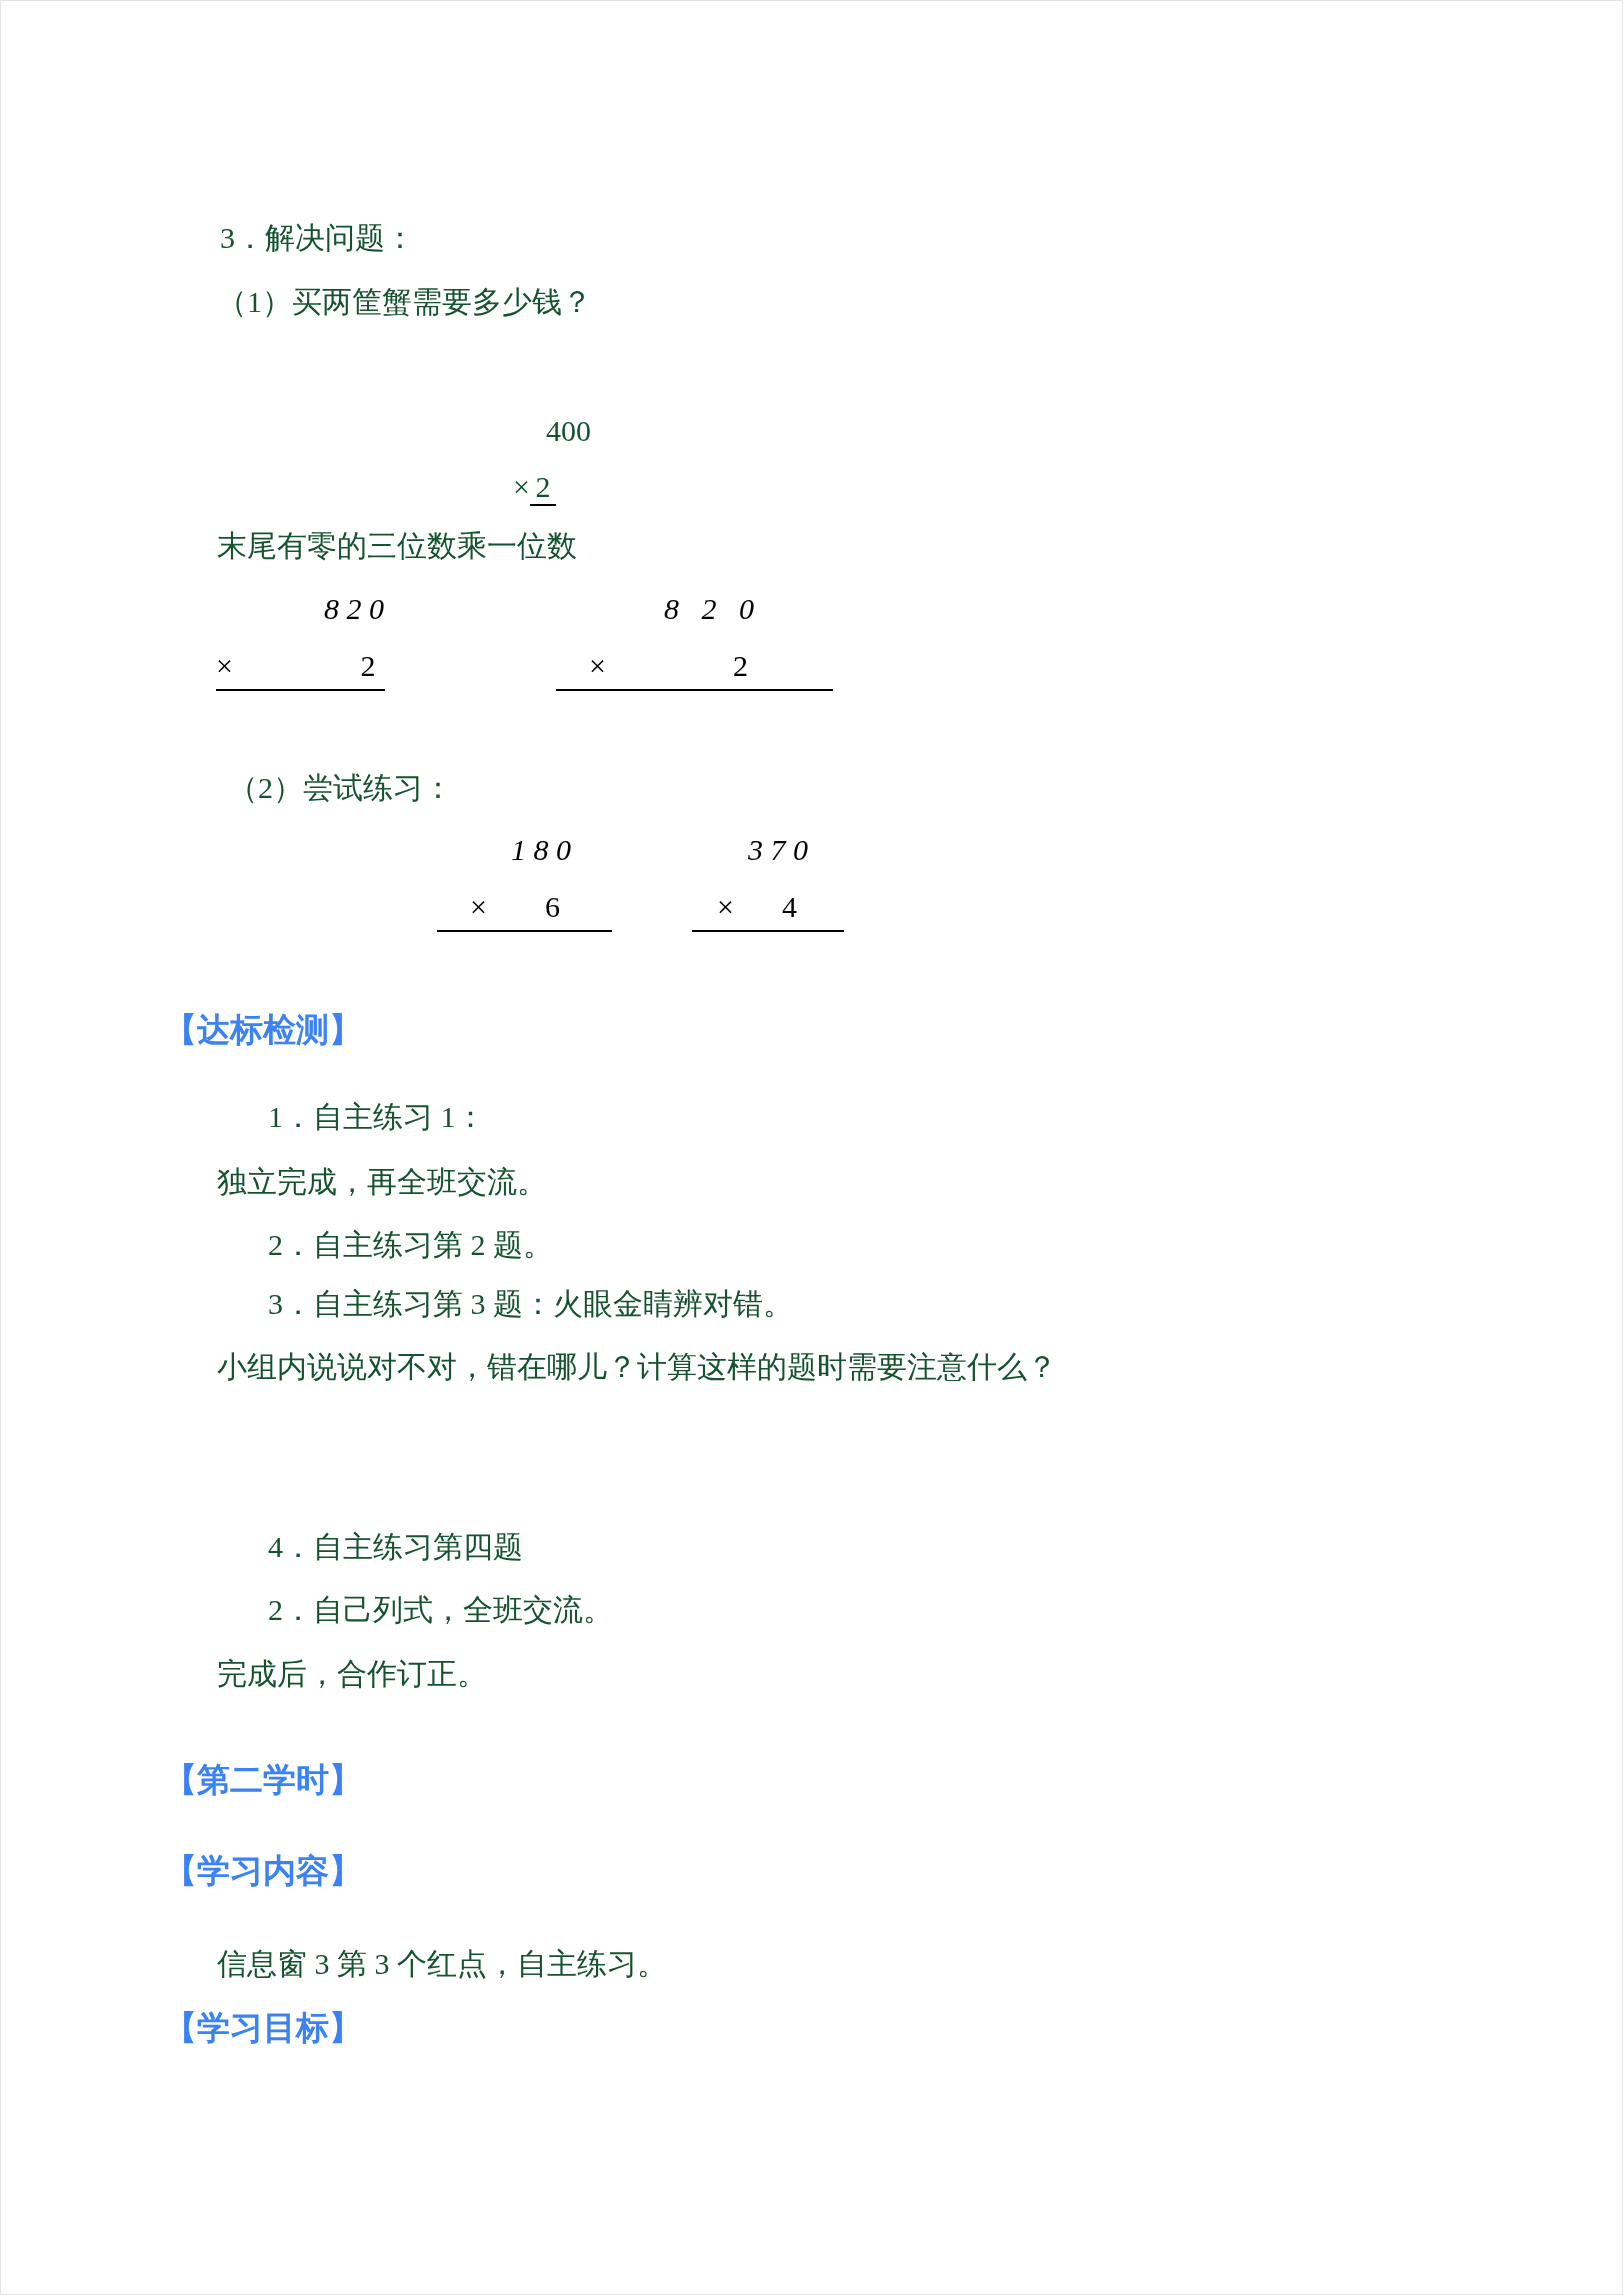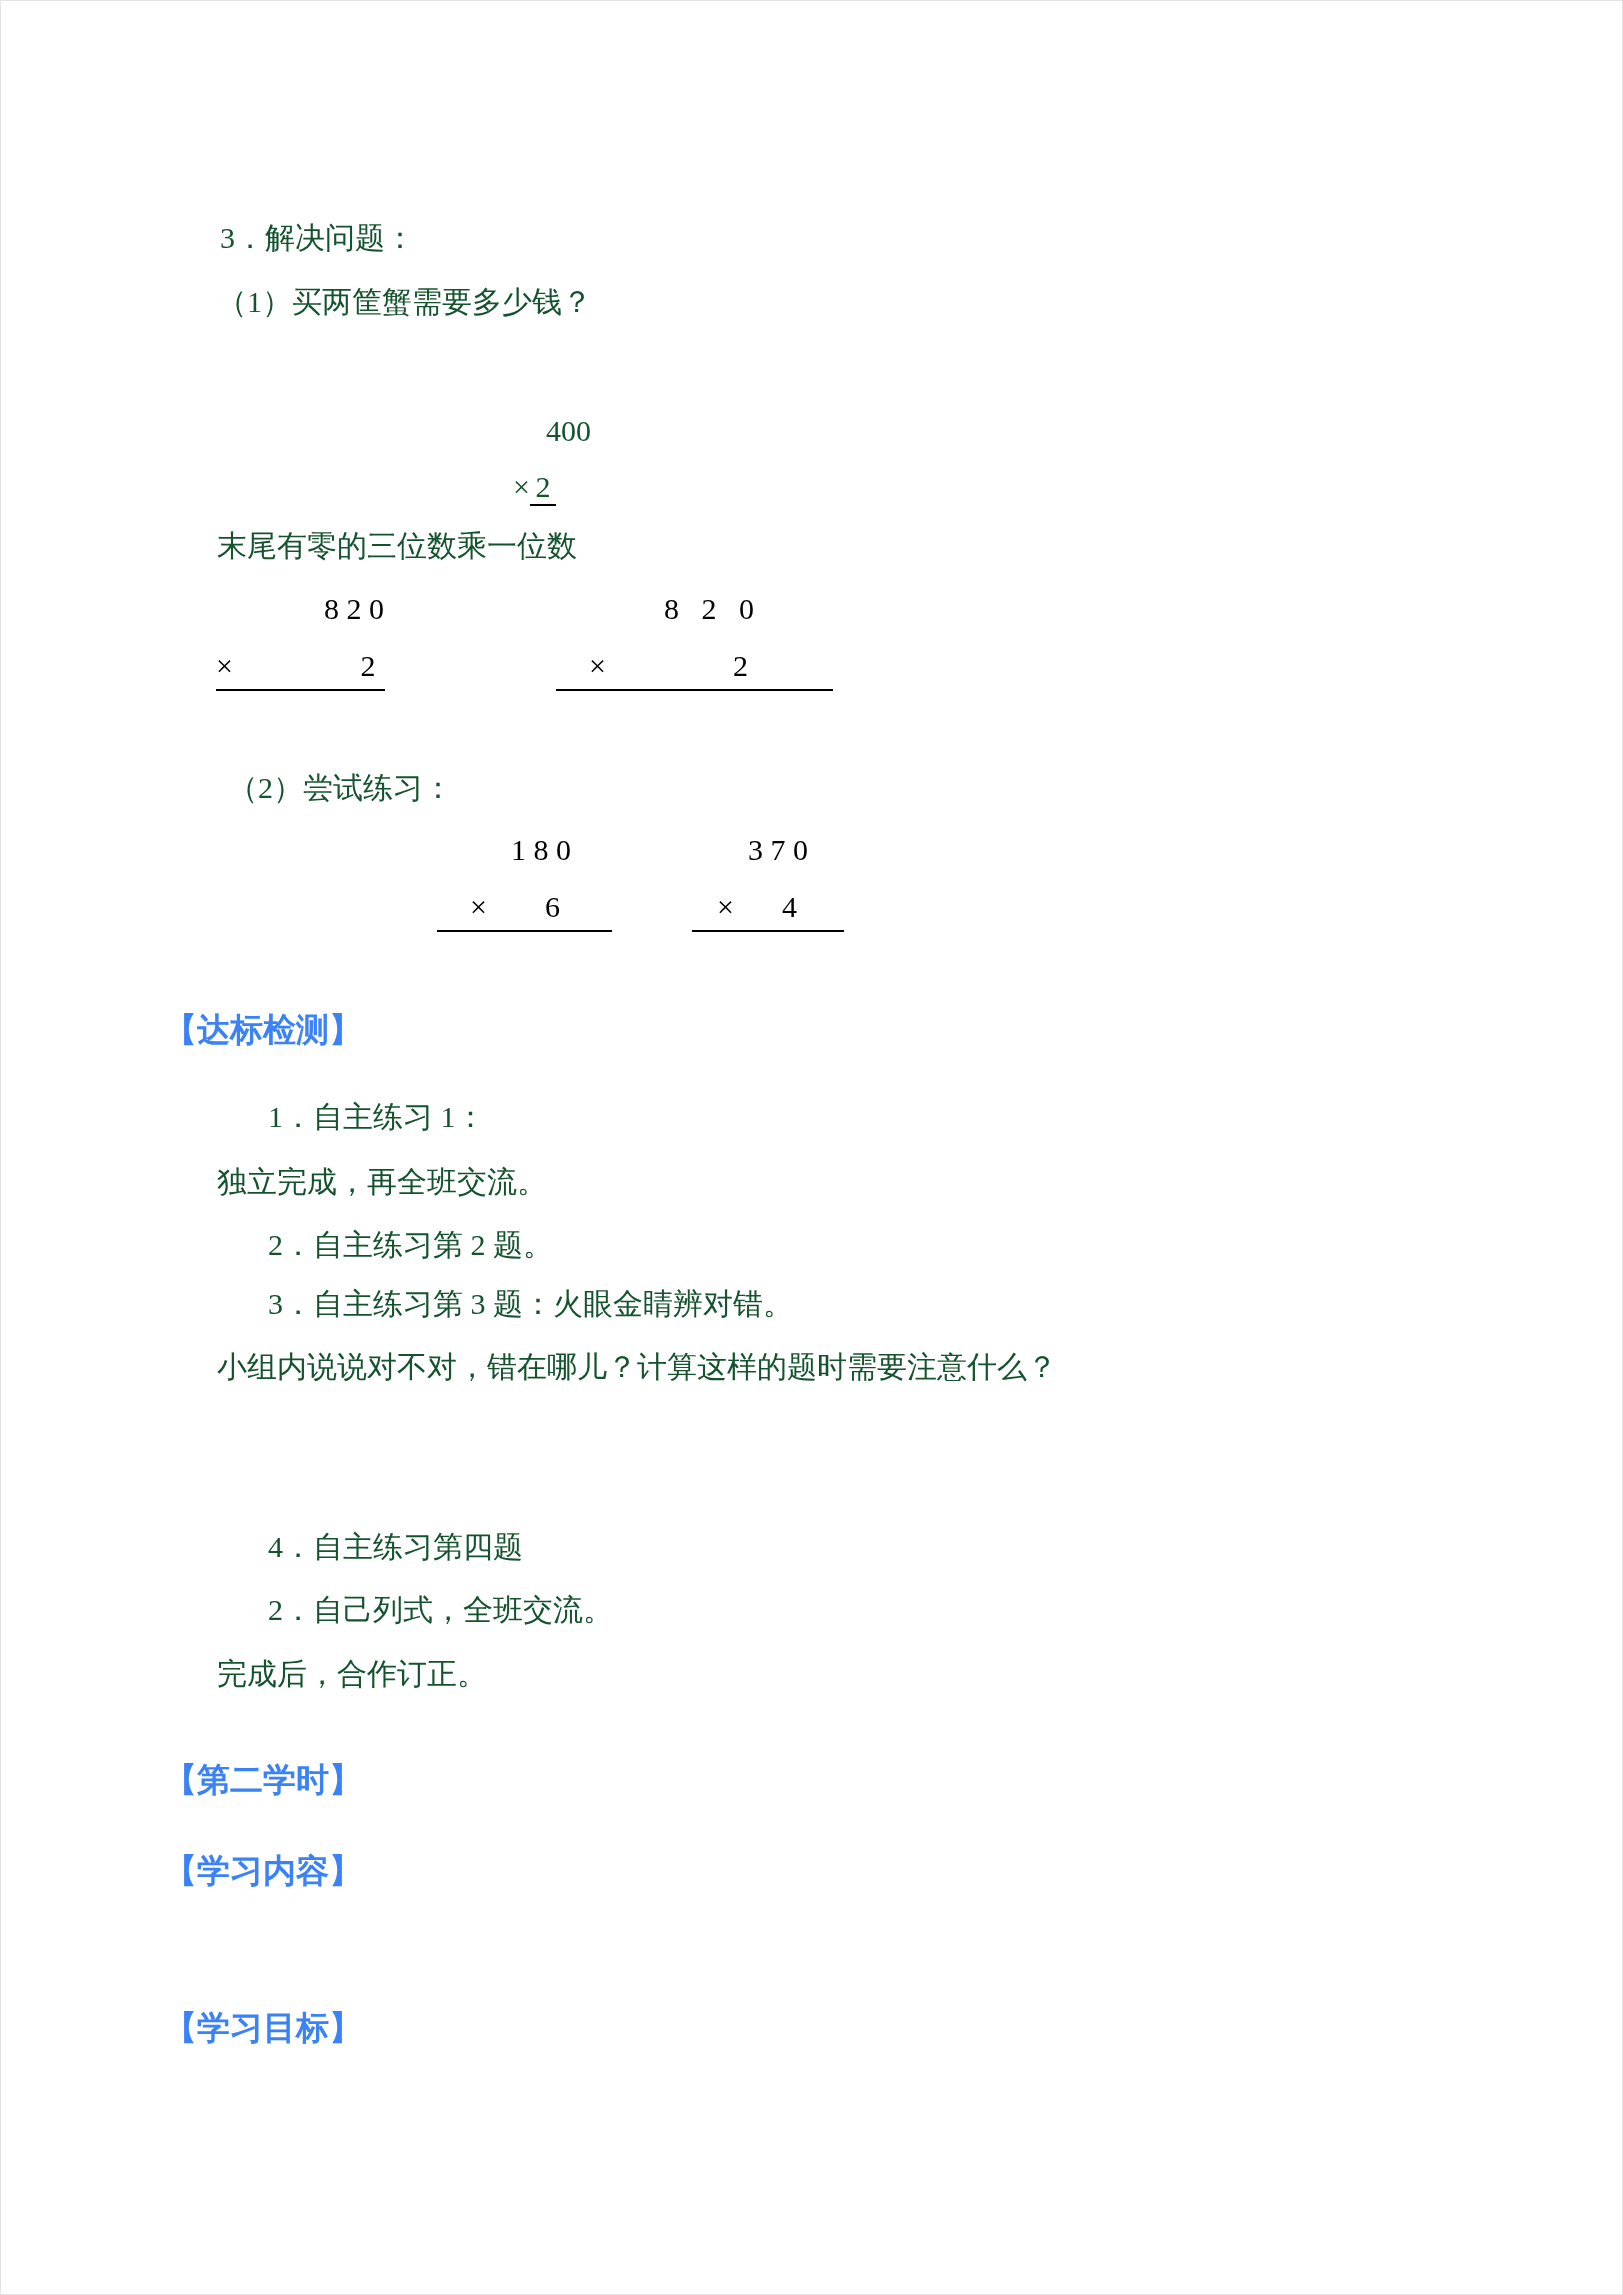--- a/index.html
+++ b/index.html
@@ -32,20 +32,21 @@
     font-size: 33px;
     line-height: 1.25;
     color: #3b82f6;
   }
   .vmul {
     position: absolute;
     line-height: 1.3;
   }
   .vm-top {
     white-space: pre;
+    font-style: italic;
   }
   .vm-bot {
     display: flex;
     justify-content: space-between;
     align-items: flex-end;
     border-bottom: 2px solid #000000;
     padding-bottom: 4.1px;
     margin-top: 17.7px;
     white-space: pre;
   }
@@ -120,18 +121,19 @@
   <div class="line" style="left:267px; top:1283px">3．自主练习第 3 题：火眼金睛辨对错。</div>
   <div class="line" style="left:216px; top:1346px">小组内说说对不对，错在哪儿？计算这样的题时需要注意什么？</div>
   <div class="line" style="left:267px; top:1526px">4．自主练习第四题</div>
   <div class="line" style="left:267px; top:1589px">2．自己列式，全班交流。</div>
   <div class="line" style="left:216px; top:1653px">完成后，合作订正。</div>
 
   <div class="heading" style="left:163px; top:1759px">【第二学时】</div>
 
   <div class="heading" style="left:163px; top:1850px">【学习内容】</div>
 
+  <div class="line" style="left:216px; top:1943px">信息窗 3 第 3 个红点，自主练习。</div>
 
   <div class="heading" style="left:163px; top:2007px">【学习目标】</div>
 
 
 </div>
 
 
 </body></html>

